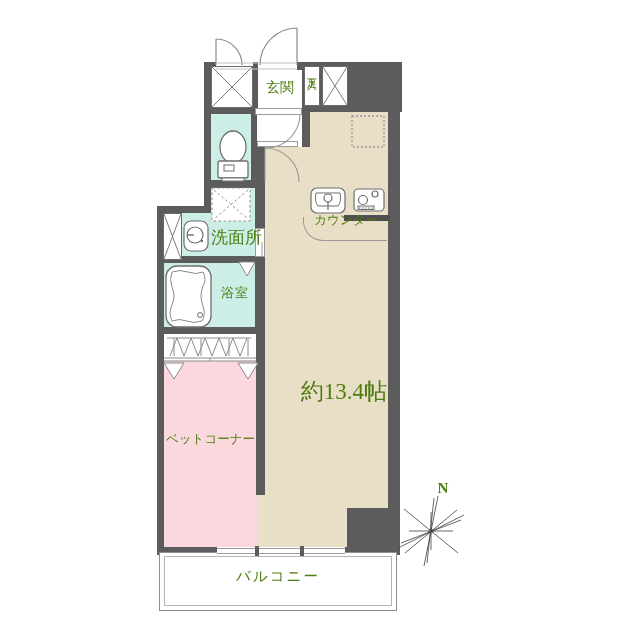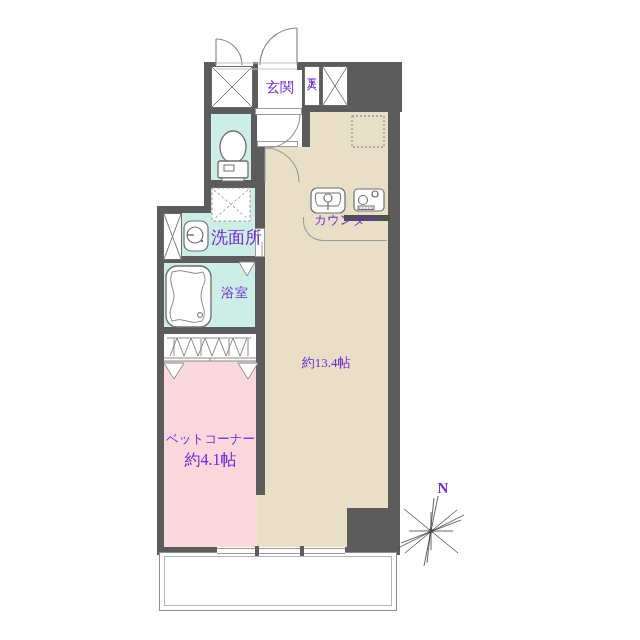--- a/index.html
+++ b/index.html
@@ -1,17 +1,17 @@
 <!DOCTYPE html>
 <html style="--wall: #5c5c5c; --living: #e9dfc6; --bed_corner: #fbd8de; --wet_area: #cdeee6; --line: #8a8a8a; --counter_band: #4f4f4f;"><head>
 <meta charset="utf-8">
 <style>
   html,body{margin:0;padding:0;background:#ffffff;}
   #canvas{position:relative;width:640px;height:620px;background:#fff;overflow:hidden;
-          font-family:"Liberation Serif","DejaVu Serif",serif;color:#6d28d9;}
+          font-family:"Liberation Serif","DejaVu Serif",serif;color:#4d7c0f;}
   .wall{position:absolute;background:var(--wall,#5c5c5c);}
   .room{position:absolute;}
   .living{background:var(--living,#e9dfc6);}
   .bed{background:var(--bed_corner,#fbd8de);}
   .wet{background:var(--wet_area,#cdeee6);}
   .white{background:#ffffff;}
   .xbox{position:absolute;background:#fff;border:1.5px solid #6a6a6a;box-sizing:border-box;}
   .framebar{position:absolute;background:#fff;border:1px solid #9a9a9a;box-sizing:border-box;}
   .lbl{position:absolute;white-space:nowrap;line-height:1.15;text-align:center;}
   .vert{writing-mode:vertical-rl;text-orientation:upright;}
@@ -186,18 +186,18 @@
       <line x1="431" y1="512" x2="431" y2="550"></line>
       <circle cx="431" cy="531" r="2.2" stroke-width="0.7"></circle>
     </g>
   </svg>
 
   <div class="lbl" style="left:258px;top:80px;width:44px;font-size:14px;">玄関</div>
   <div class="lbl vert" style="left:306px;top:70px;font-size:10px;letter-spacing:1px;">下足入</div>
   <div class="lbl" style="left:211px;top:228px;width:46px;font-size:17px;">洗面所</div>
   <div class="lbl" style="left:213px;top:286px;width:44px;font-size:13px;letter-spacing:1px;">浴室</div>
   <div class="lbl" style="left:305px;top:213px;width:82px;font-size:12.5px;">カウンター</div>
-  <div class="lbl" style="left:265px;top:356px;width:122px;font-size:13px;">約13.4帖</div>
+  <div class="lbl" style="left:265px;top:379px;width:122px;font-size:23px;text-align:right;">約13.4帖</div>
   <div class="lbl" style="left:164px;top:432px;width:93px;font-size:12.5px;">ベットコーナー</div>
-  <div class="lbl" style="left:164px;top:451px;width:93px;font-size:16px;">約4.1帖</div>
+  <div class="lbl" style="left:159px;top:568px;width:238px;font-size:14.5px;letter-spacing:2px;">バルコニー</div>
   <div class="lbl" style="left:433px;top:480px;width:20px;font-size:15px;font-weight:bold;">N</div>
 
 </div>
 
 </body></html>

